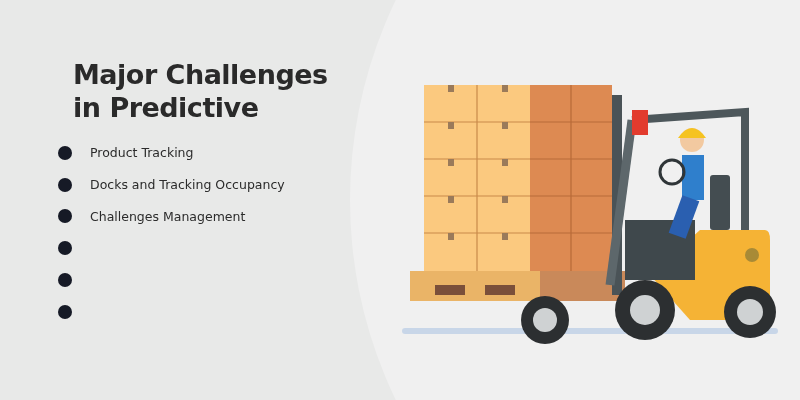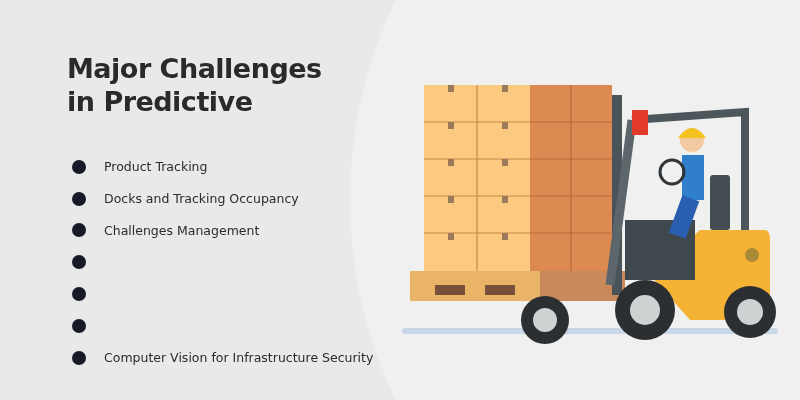--- a/index.html
+++ b/index.html
@@ -1,19 +1,19 @@
 <!DOCTYPE html>
 <html><head>
 <meta charset="utf-8">
 <style>
   html,body{margin:0;padding:0;}
   body{width:800px;height:400px;overflow:hidden;background:#e8e9e8;position:relative;font-family:"Liberation Sans",sans-serif;}
   .bgcircle{position:absolute;left:350px;top:-260px;width:920px;height:920px;border-radius:50%;background:#f0f0f0;}
-  .title{position:absolute;left:57px;top:42px;margin:10px;font-family:"DejaVu Sans",sans-serif;font-weight:bold;font-size:27px;line-height:33px;color:#2a2a2a;letter-spacing:-0.5px;}
-  ul.items{position:absolute;left:57px;top:136px;margin:15px;padding:0;list-style:none;}
+  .title{position:absolute;left:57px;top:42px;margin:16px;font-family:"DejaVu Sans",sans-serif;font-weight:bold;font-size:27px;line-height:33px;color:#2a2a2a;letter-spacing:-0.5px;}
+  ul.items{position:absolute;left:57px;top:136px;margin:1px;padding:0;list-style:none;}
   ul.items li{display:flex;align-items:center;height:31.8px;}
   .dot{width:14px;height:14px;border-radius:50%;background:#161a26;margin-right:18px;flex:none;}
   .label{font-family:"DejaVu Sans",sans-serif;font-size:12.5px;color:#2b2b2b;}
   svg.illus{position:absolute;left:400px;top:80px;}
 </style>
 </head>
 <body>
 
 <div class="bgcircle"></div>
 
@@ -36,24 +36,20 @@
       <span class="label">Challenges Management</span>
     </li>
   <li>
       <span class="dot"></span>
     </li>
   <li>
       <span class="dot"></span>
     </li>
   <li>
       <span class="dot"></span>
-    </li>
-  <li>
-      <span class="dot"></span>
-      <span class="label">Computer Vision for Infrastructure Security</span>
     </li>
 </ul>
 
 <svg class="illus" width="390" height="270" viewBox="0 0 390 270">
 
   <rect x="2" y="248" width="376" height="6" rx="3" fill="#c8d6e8"></rect>
 
   <g>
     <rect x="24" y="5" width="106" height="186" fill="#fbc97f"></rect>
     <rect x="130" y="5" width="82" height="186" fill="#dd8a52"></rect>

